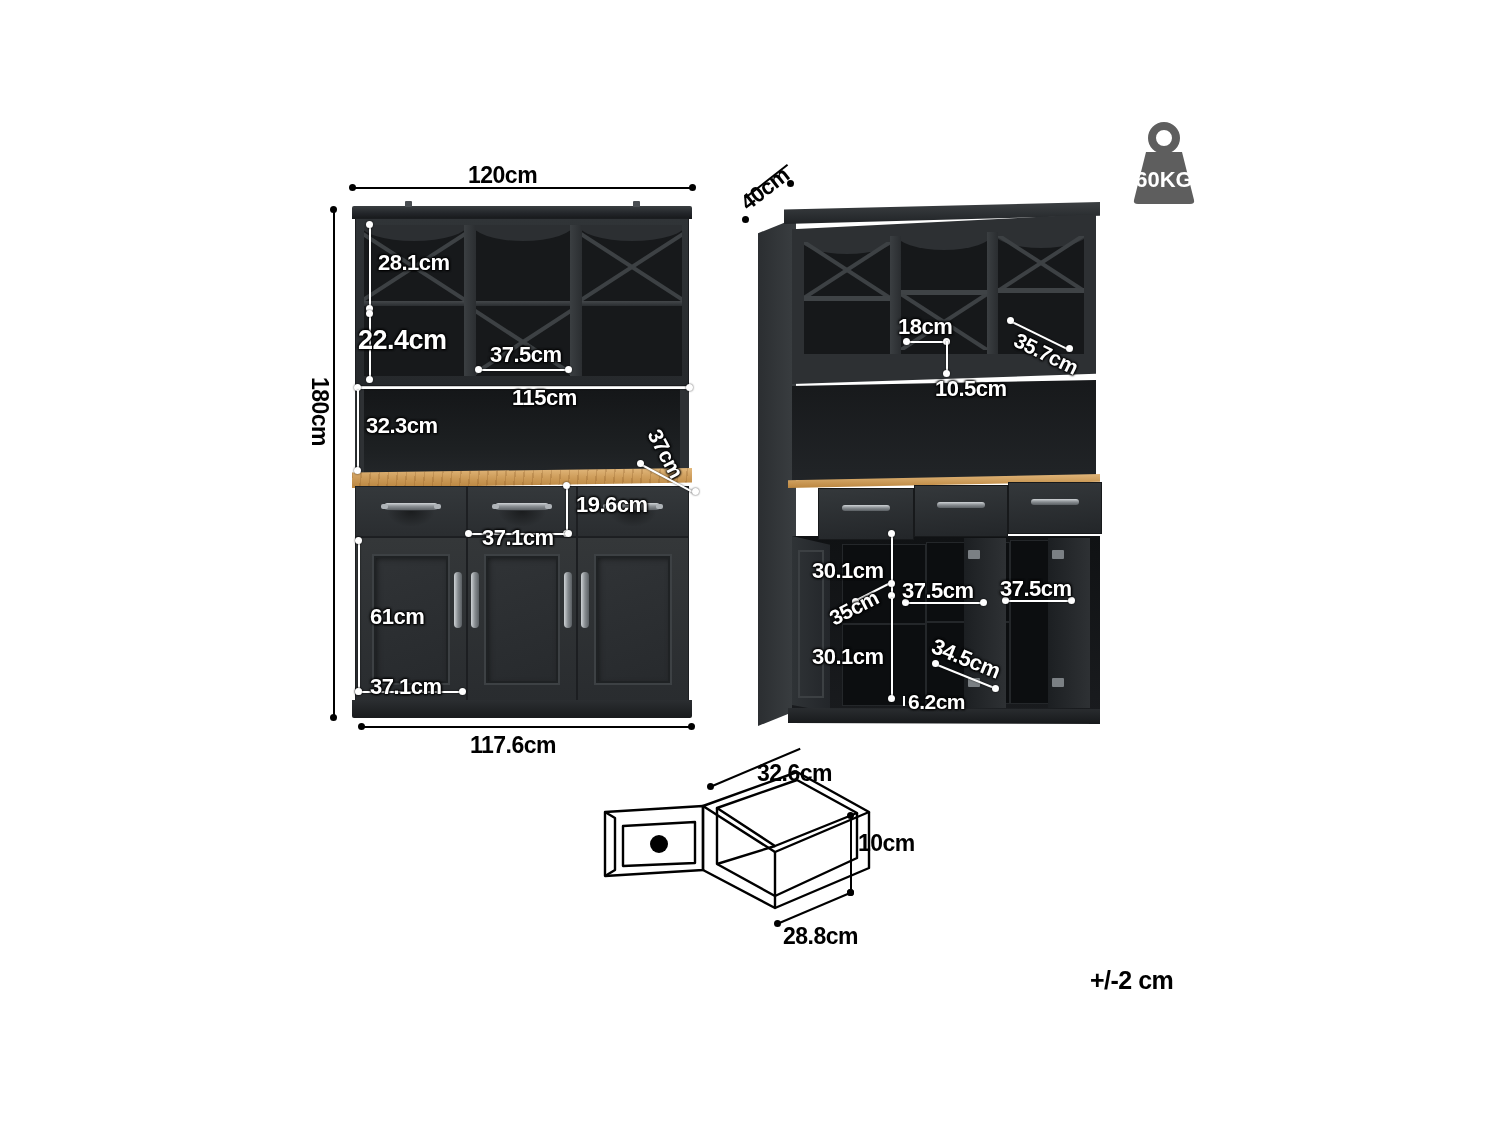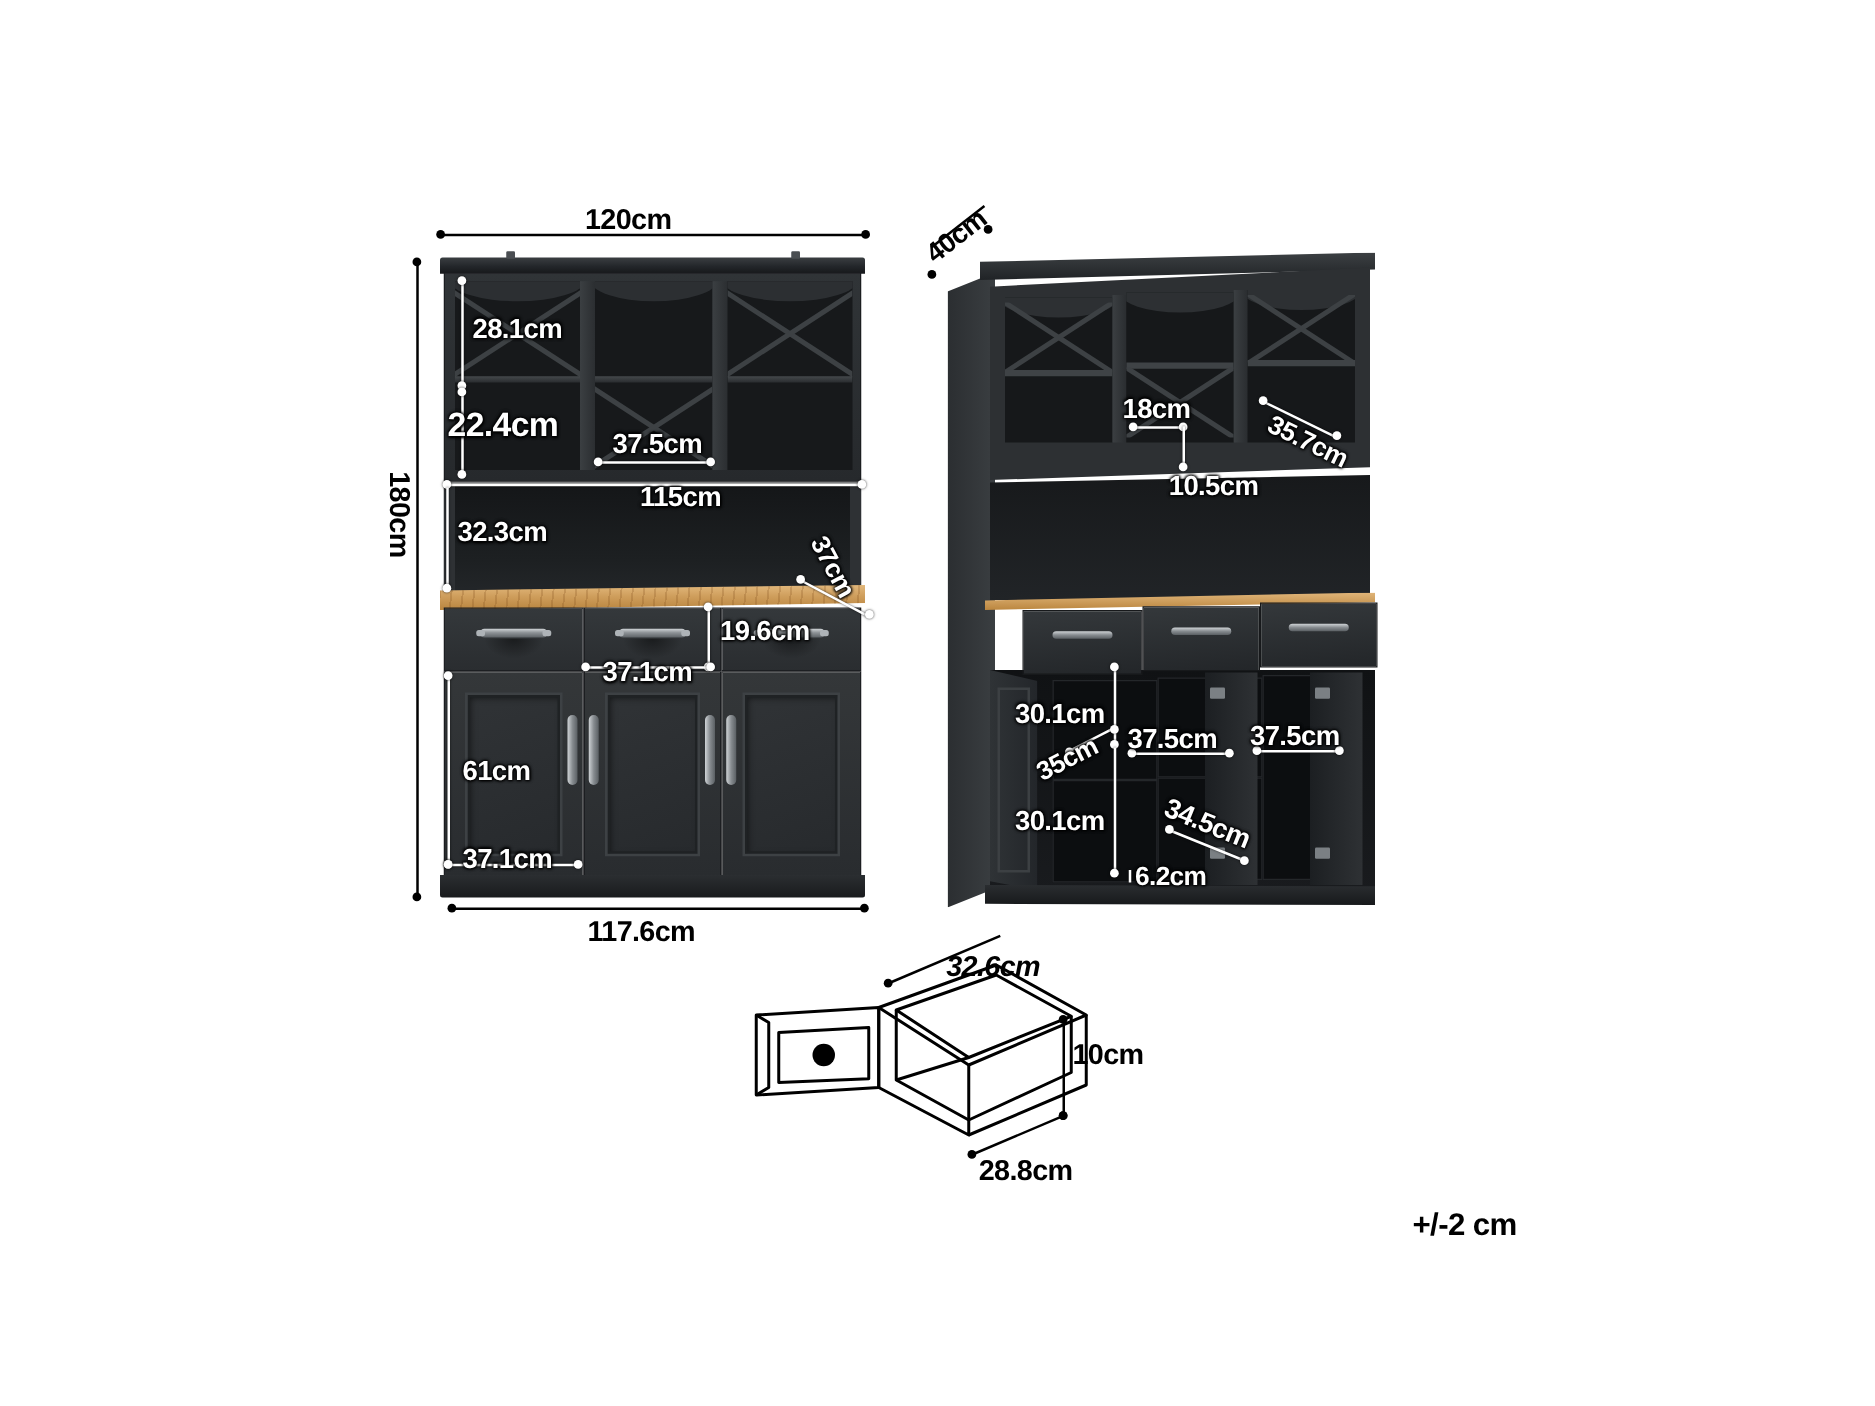--- a/index.html
+++ b/index.html
@@ -217,27 +217,34 @@
   
   #drawer-art{position:absolute;left:585px;top:760px;width:300px;height:185px;}
 
   
   #weight{position:absolute;left:1118px;top:118px;width:92px;height:92px;}
   #weight .wlabel{
     position:absolute;left:0;top:49px;width:92px;text-align:center;
     color:#fff;font-weight:bold;font-size:22px;
     font-family:"Liberation Sans",sans-serif;
   }
-  #tolerance{position:absolute;left:1090px;top:968px;font-size:25px;margin-left:40px;}
+  #tolerance{position:absolute;left:1090px;top:968px;font-size:25px;}
 </style>
 </head>
 <body>
 
 <div id="stage">
 
+  <div id="weight">
+    <svg width="92" height="92" viewBox="0 0 92 92">
+      <circle cx="46" cy="20" r="12" fill="none" stroke="#5e5e5e" stroke-width="8"></circle>
+      <path d="M28 34 L64 34 L76 82 Q77 86 72 86 L20 86 Q15 86 16 82 Z" fill="#5e5e5e"></path>
+    </svg>
+    <div class="wlabel">60KG</div>
+  </div>
 
   <div id="front">
     <div class="crown"></div>
 
     <div class="hutch">
       <div class="hutch-inner">
 
         <div class="bay" style="left:0;width:100px;">
           <div class="arch"></div>
           <div class="xdiv" style="top:6px;height:72px;">
@@ -517,21 +524,21 @@
 
         <path d="M132 104 L190 86"></path>
       </g>
       <circle cx="74" cy="84" r="9" fill="#000"></circle>
     </svg>
   </div>
 
   <div class="dl dl-h" style="left:710px;top:786px;width:98px;transform:rotate(-23deg);transform-origin:left center;"></div>
   <div class="dot" style="left:707px;top:783px;"></div>
   <div class="dot" style="left:847px;top:812px;"></div>
-  <div class="dim dim-black" style="left:757px;top:762px;font-size:23px;font-style:italic;">32.6cm</div>
+  <div class="dim dim-black" style="left:757px;top:762px;font-size:23px;">32.6cm</div>
 
   <div class="dl dl-v" style="left:850px;top:814px;height:78px;"></div>
   <div class="dot" style="left:847px;top:889px;"></div>
   <div class="dim dim-black" style="left:858px;top:832px;font-size:23px;">10cm</div>
 
   <div class="dl dl-h" style="left:777px;top:923px;width:80px;transform:rotate(-23deg);transform-origin:left center;"></div>
   <div class="dot" style="left:774px;top:920px;"></div>
   <div class="dot" style="left:847px;top:889px;"></div>
   <div class="dim dim-black" style="left:783px;top:925px;font-size:23px;">28.8cm</div>
 

